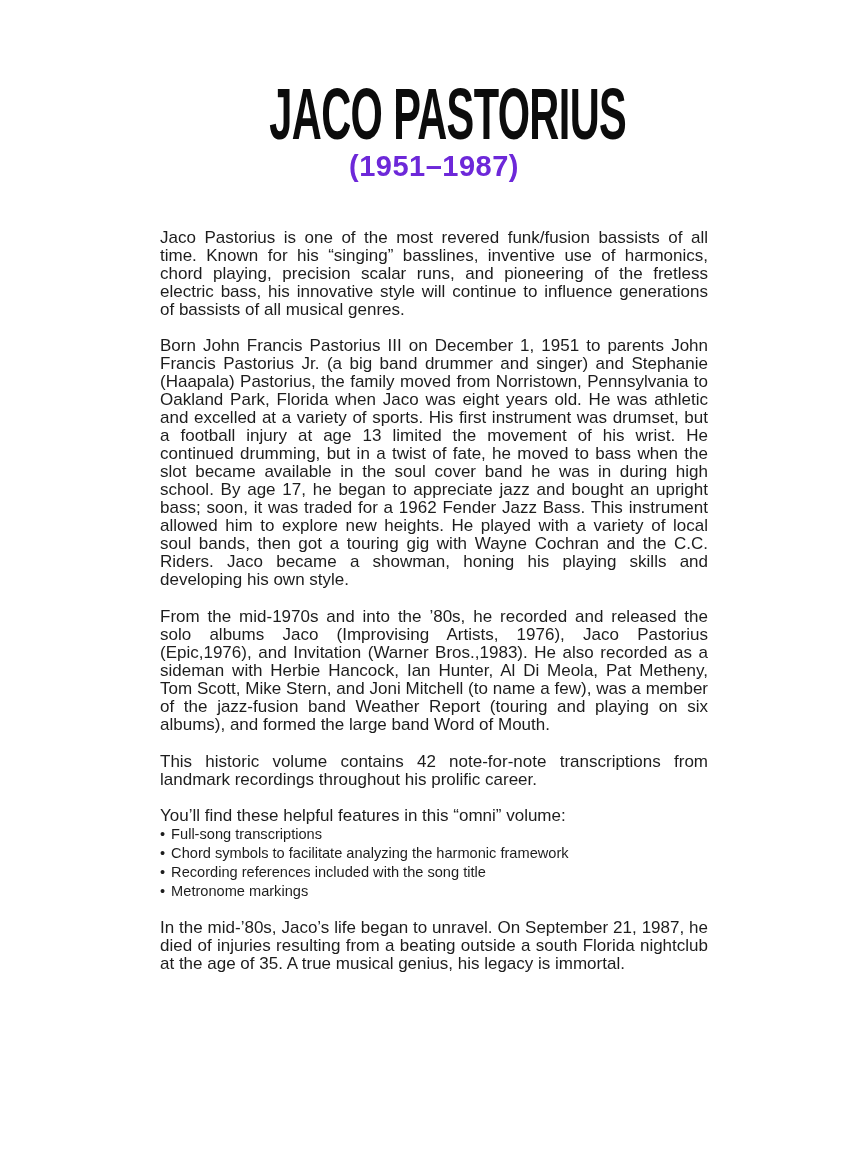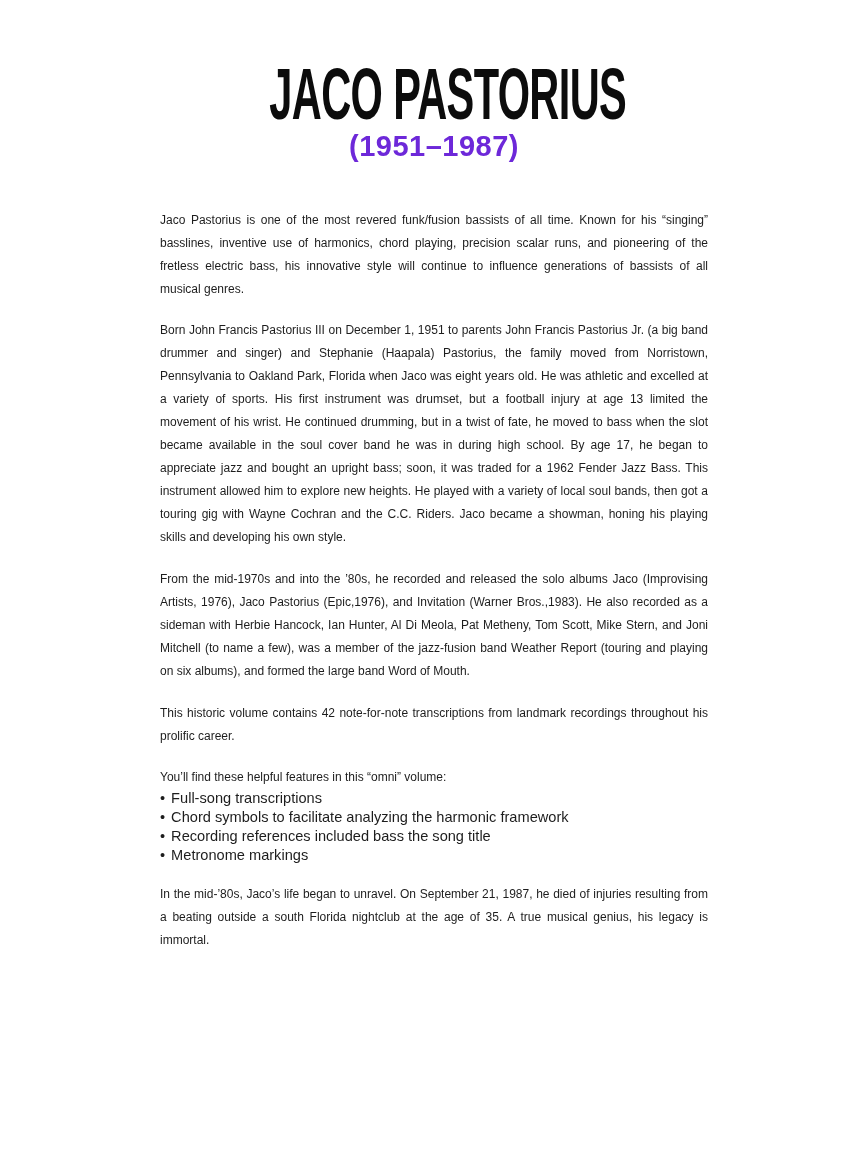--- a/index.html
+++ b/index.html
@@ -6,21 +6,21 @@
     margin: 0;
     padding: 0;
     background: #ffffff;
   }
   .page {
     position: relative;
     width: 864px;
     height: 1152px;
     background: #ffffff;
     box-sizing: border-box;
-    padding: 62px 156px 0 160px;
+    padding: 82px 156px 0 160px;
     font-family: "Liberation Sans", sans-serif;
     color: #1d1d1d;
     overflow: hidden;
   }
   .title-wrap {
     text-align: center;
     white-space: nowrap;
     margin: 0 0 2px 0;
   }
   .page-title {
@@ -39,22 +39,22 @@
     margin: 4px 0 46px 0;
   }
   .page-subtitle {
     display: inline-block;
     font-weight: 700;
     font-size: 29px;
     letter-spacing: 0.5px;
     color: #6d28d9;
   }
   .body-copy p {
-    font-size: 12px;
-    line-height: 23px;
+    font-size: 17px;
+    line-height: 18px;
     text-align: justify;
     margin: 0 0 18.7px 0;
   }
   .features-intro {
     margin-bottom: 0 !important;
     text-align: right;
   }
   ul.features {
     list-style: none;
     margin: 0 0 18.7px 0;
@@ -93,20 +93,20 @@
 
     <p><span>From the mid-1970s and into the ’80s, he recorded and released the solo albums </span><span class="it">Jaco</span><span> (Improvising Artists, 1976), </span><span class="it">Jaco Pastorius</span><span> (Epic,1976), and </span><span class="it">Invitation</span><span> (Warner Bros.,1983). He also recorded as a sideman with Herbie Hancock, Ian Hunter, Al Di Meola, Pat Metheny, Tom Scott, Mike Stern, and Joni Mitchell (to name a few), was a member of the jazz-fusion band Weather Report (touring and playing on six albums), and formed the large band Word of Mouth.</span></p>
 
     <p>This historic volume contains 42 note-for-note transcriptions from landmark recordings throughout his prolific career.</p>
 
     <p class="features-intro">You’ll find these helpful features in this “omni” volume:</p>
 
     <ul class="features">
       <li><span class="bullet">•</span><span>Full-song transcriptions</span></li>
       <li><span class="bullet">•</span><span>Chord symbols to facilitate analyzing the harmonic framework</span></li>
-      <li><span class="bullet">•</span><span>Recording references included bass the song title</span></li>
+      <li><span class="bullet">•</span><span>Recording references included with the song title</span></li>
       <li><span class="bullet">•</span><span>Metronome markings</span></li>
     </ul>
 
     <p>In the mid-’80s, Jaco’s life began to unravel. On September 21, 1987, he died of injuries resulting from a beating outside a south Florida nightclub at the age of 35. A true musical genius, his legacy is immortal.</p>
 
   </div>
 </div>
 
 </body></html>

